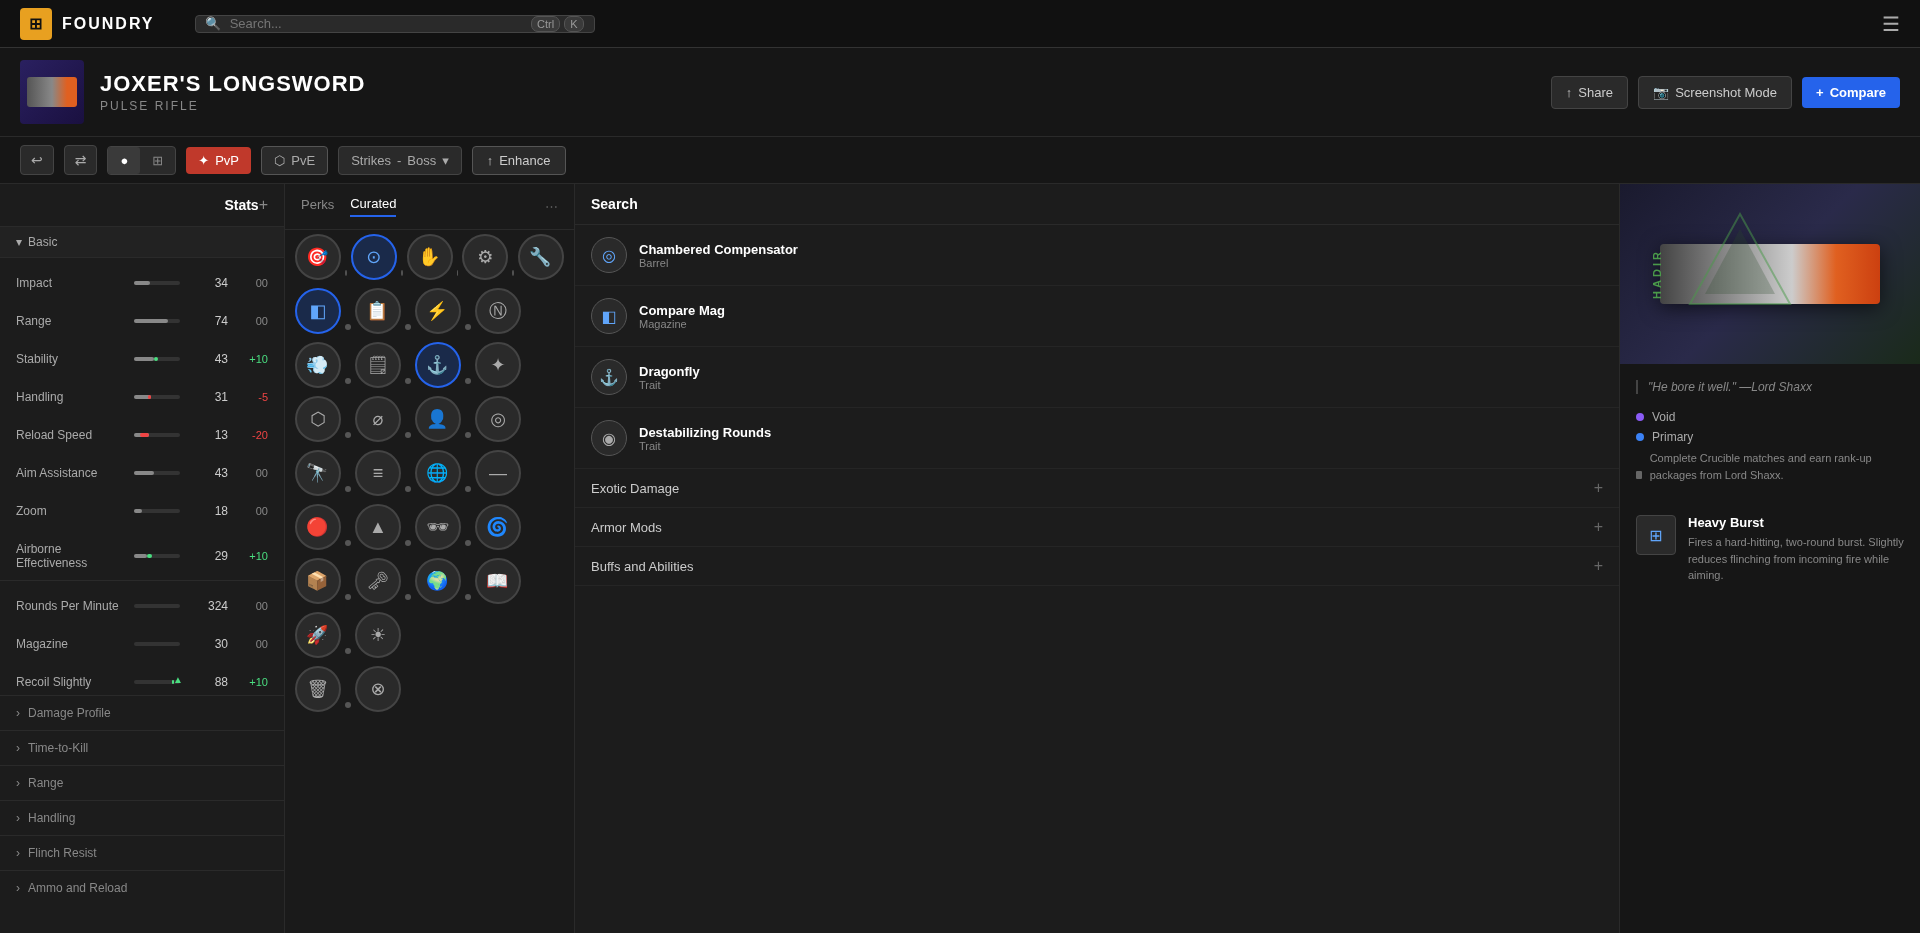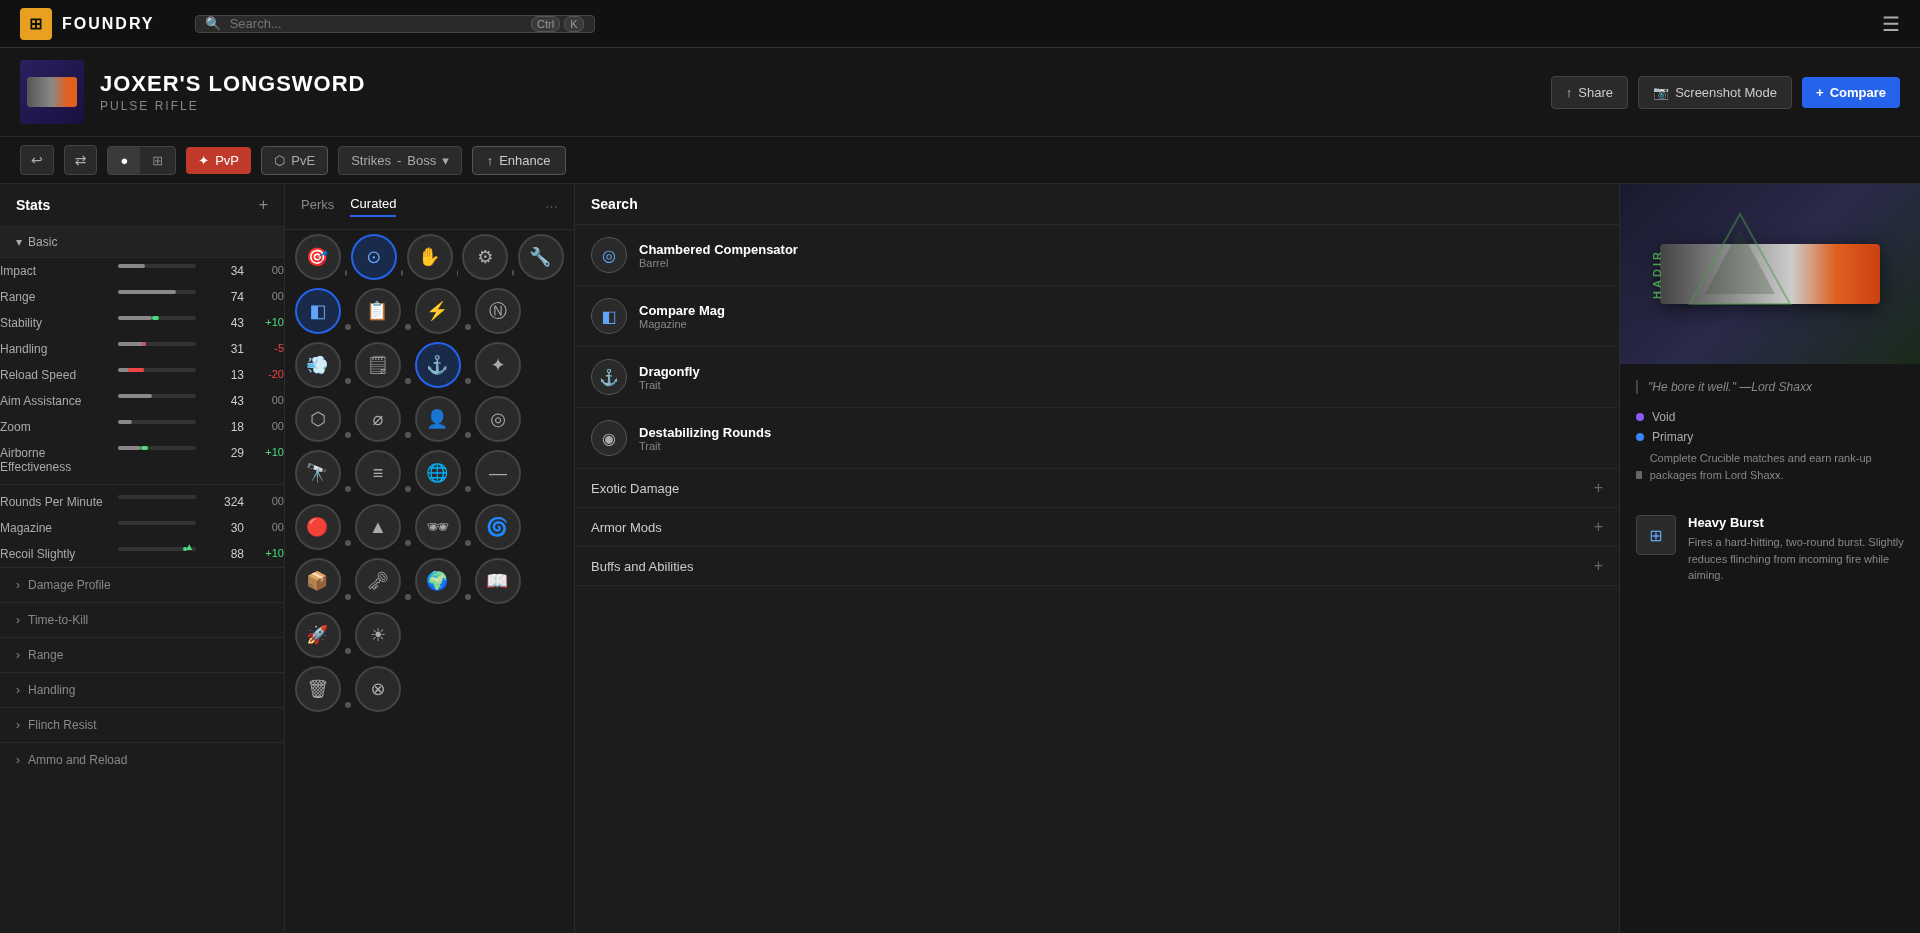--- a/index.html
+++ b/index.html
@@ -238,21 +238,21 @@
     .stats-panel {
       width: 285px;
       background: #1c1c1c;
       border-right: 1px solid #2a2a2a;
       overflow-y: auto;
       padding: 0;
     }
     .stats-header {
       display: flex;
       align-items: center;
-      justify-content: space-between;
+      justify-content: flex-end;
       padding: 12px 16px;
       border-bottom: 1px solid #2a2a2a;
     }
     .stats-title {
       font-size: 14px;
       font-weight: 600;
       color: #fff;
     }
     .stats-add {
       color: #888;
@@ -265,23 +265,24 @@
       gap: 6px;
       padding: 8px 16px;
       background: #222;
       border-bottom: 1px solid #2a2a2a;
       color: #aaa;
       font-size: 12px;
       cursor: pointer;
     }
     .stat-row {
       display: flex;
-      align-items: flex-start;
-      padding: 6px 0;
+      align-items: center;
+      padding: 6px 16px;
       gap: 8px;
+      margin-top: 12px;
     }
     .stat-name {
       width: 110px;
       font-size: 12px;
       color: #aaa;
     }
     .stat-bar-container {
       flex: 1;
       height: 4px;
       background: #333;

